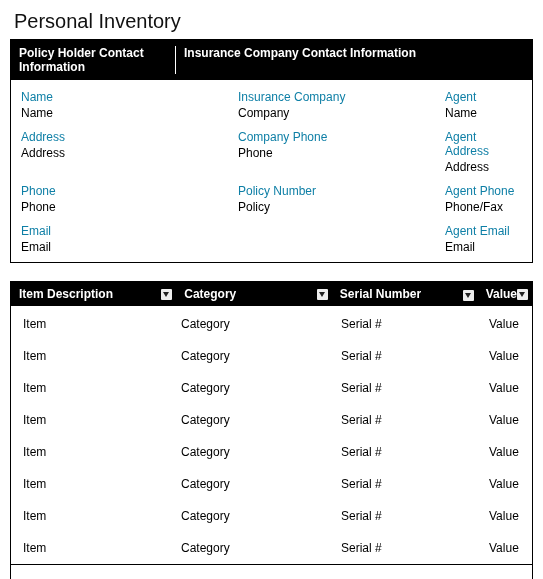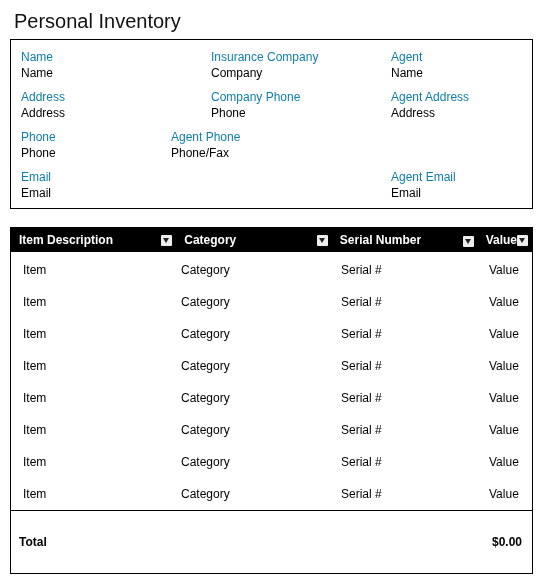--- a/index.html
+++ b/index.html
@@ -34,20 +34,21 @@
     display: flex;
   }
   .ch-col1 { width: 150px; border-right: 1px solid #fff; padding-right: 6px;}
   .ch-col2 { flex: 1; padding-left: 8px;}
   .contact-body {
     padding: 10px 10px 8px 10px;
   }
   .contact-row {
     display: flex;
     margin-bottom: 10px;
+    gap: 27px;
   }
   .contact-row:last-child { margin-bottom: 0; }
   .ccol { box-sizing: border-box; }
   .ccol.c1 { width: 150px; }
   .ccol.c2 { width: 180px; margin-left: 40px; }
   .ccol.c3 { flex: 1; }
   .field-label {
     color: #0e7fa6;
     font-weight: normal;
     font-size: 12px;
@@ -116,20 +117,24 @@
   .inv-total .tlabel { flex: 1; padding-left:0; }
   .inv-total .tvalue { padding-right: 2px; }
 </style>
 </head>
 <body>
 
 <div class="page">
   <div class="title">Personal Inventory</div>
 
   <div class="card">
+    <div class="card-header">
+      <div class="ch-col1">Policy Holder Contact Information</div>
+      <div class="ch-col2">Insurance Company Contact Information</div>
+    </div>
     <div class="contact-body" id="contact-body">
         <div class="contact-row">
           <div class="ccol c1">
             <div class="field-label">Name</div>
             <div class="field-value">Name</div>
           </div>
           <div class="ccol c2">
             <div class="field-label">Insurance Company</div>
             <div class="field-value">Company</div>
           </div>
@@ -149,20 +154,24 @@
           </div>
           <div class="ccol c3">
             <div class="field-label">Agent Address</div>
             <div class="field-value">Address</div>
           </div>
         </div>
         <div class="contact-row">
           <div class="ccol c1">
             <div class="field-label">Phone</div>
             <div class="field-value">Phone</div>
+          </div>
+          <div class="ccol c2">
+            <div class="field-label">Policy Number</div>
+            <div class="field-value">Policy</div>
           </div>
           <div class="ccol c3">
             <div class="field-label">Agent Phone</div>
             <div class="field-value">Phone/Fax</div>
           </div>
         </div>
         <div class="contact-row">
           <div class="ccol c1">
             <div class="field-label">Email</div>
             <div class="field-value">Email</div>

